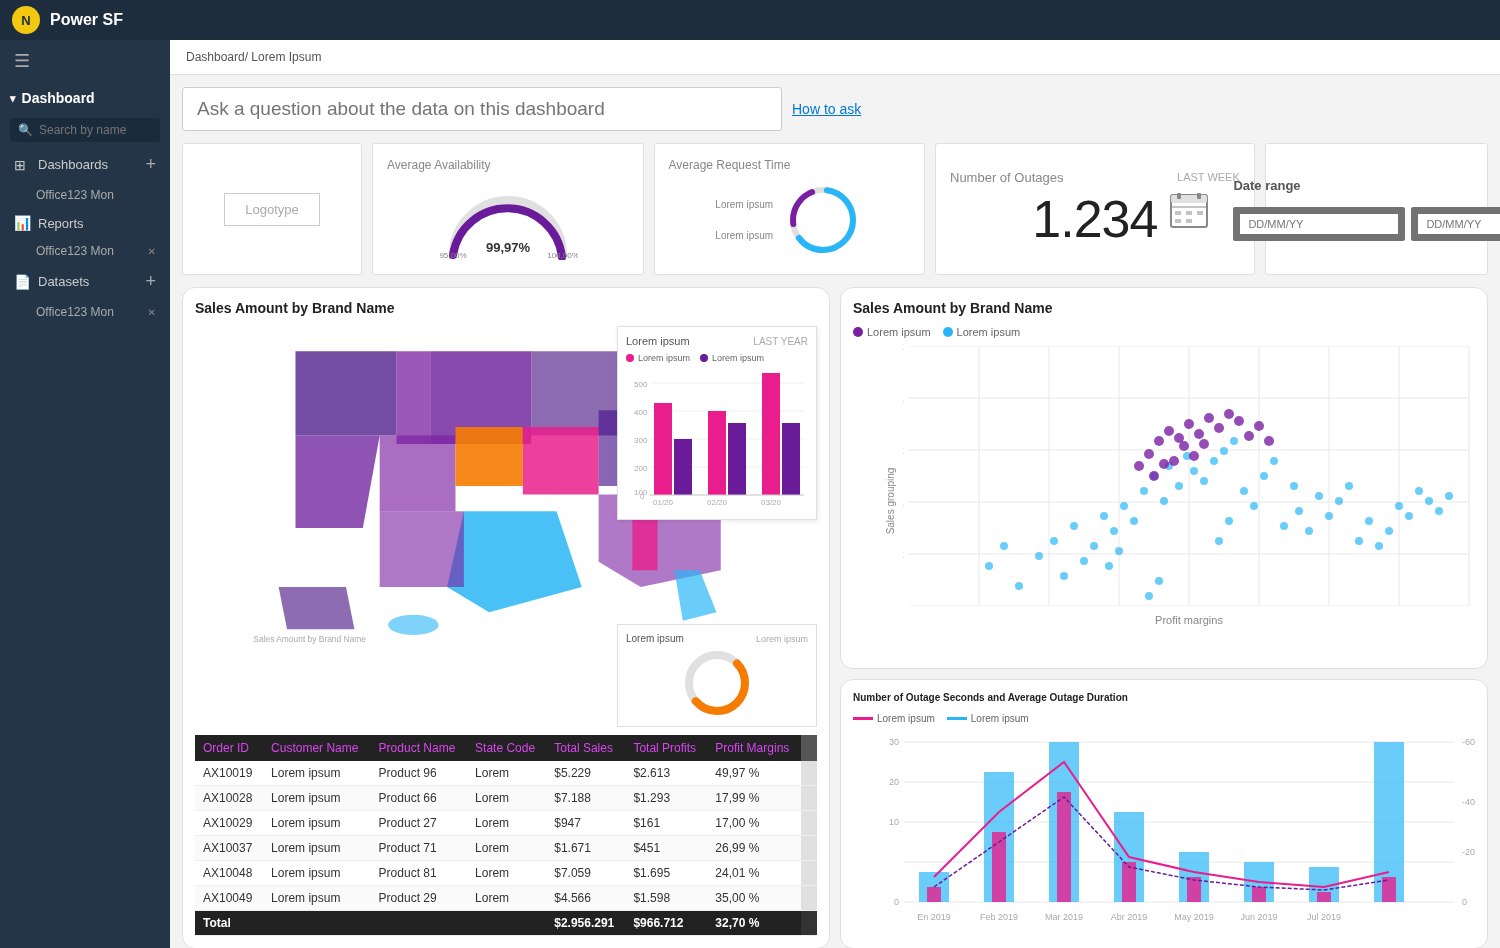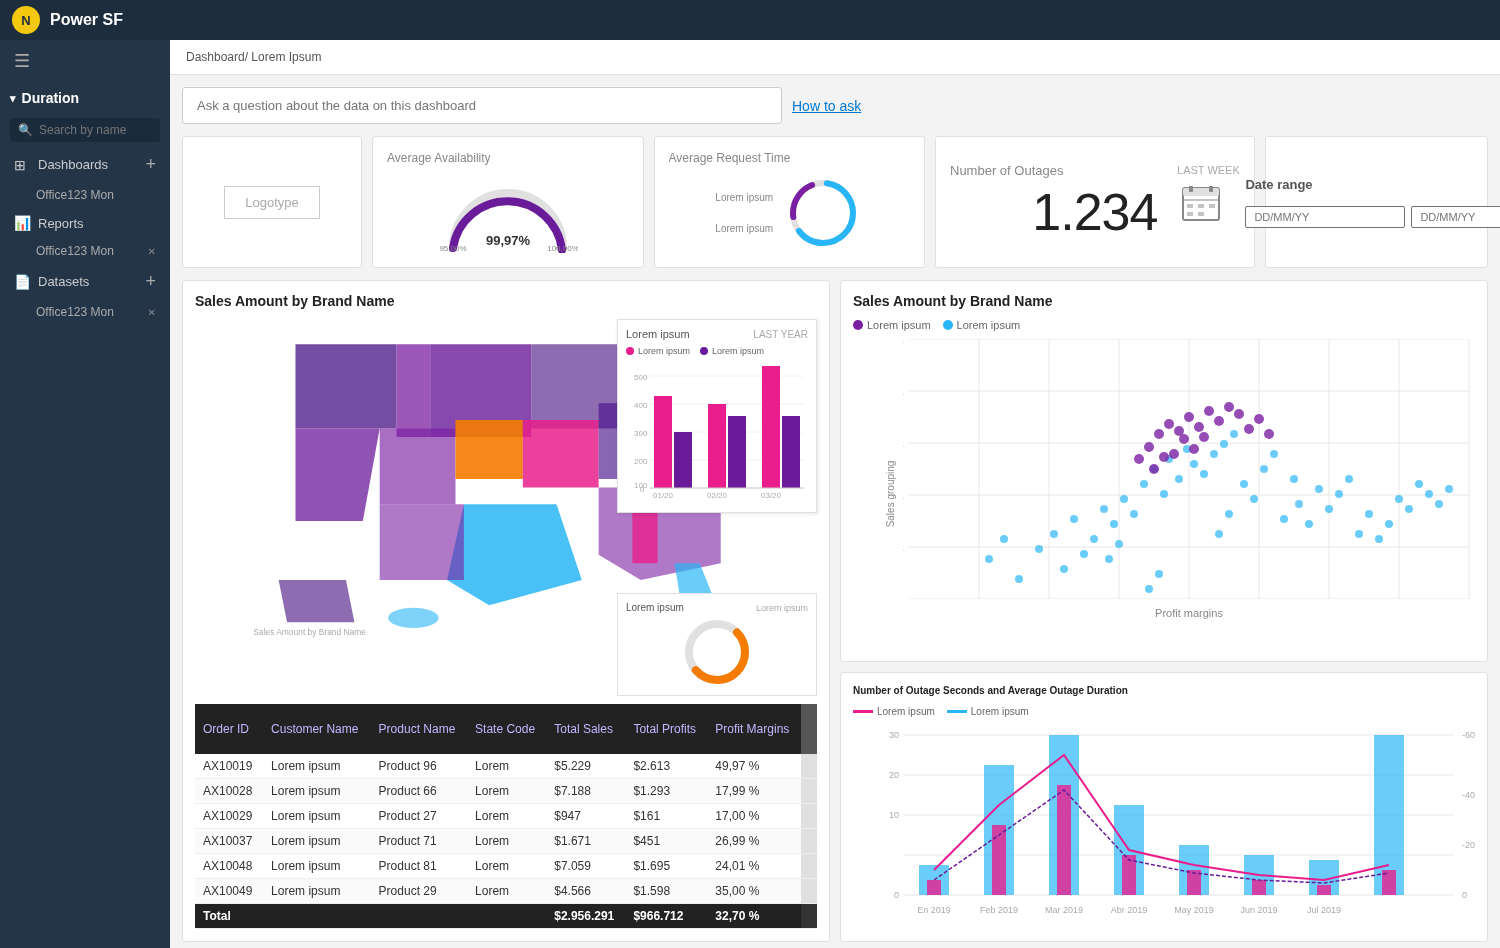--- a/index.html
+++ b/index.html
@@ -28,21 +28,21 @@
     .sidebar-sub-item { padding: 5px 14px 5px 36px; font-size: 12px; color: #aaa; cursor: pointer; display: flex; align-items: center; }
     .sidebar-sub-item .close-x { margin-left: auto; font-size: 10px; color: #888; }
 
     
     .main { flex: 1; display: flex; flex-direction: column; overflow: hidden; }
     .breadcrumb-bar { background: white; padding: 10px 16px; border-bottom: 1px solid #e0e0e0; font-size: 12px; color: #555; }
     .content-area { flex: 1; overflow-y: auto; padding: 12px; background: #f3f3f3; }
 
     
     .qa-bar { display: flex; align-items: center; margin-bottom: 12px; gap: 10px; }
-    .qa-input { flex: 1; padding: 10px 14px; border: 1px solid #ccc; border-radius: 3px; font-size: 13px; color: #777; background: white; max-width: 600px; }
+    .qa-input { flex: 1; padding: 10px 14px; border: 1px solid #ccc; border-radius: 3px; font-size: 19px; color: #777; background: white; max-width: 600px; }
     .how-to-ask { font-size: 14px; color: #0078d4; text-decoration: underline; cursor: pointer; }
 
     
     .kpi-row { display: flex; gap: 10px; margin-bottom: 12px; }
     .kpi-card { background: white; border: 1px solid #e0e0e0; border-radius: 3px; flex: 1; padding: 14px; display: flex; flex-direction: column; align-items: center; justify-content: center; min-height: 110px; }
     .kpi-card.logo-card { align-items: center; justify-content: center; }
     .kpi-label { font-size: 12px; color: #888; margin-bottom: 8px; align-self: flex-start; }
 
     
     .gauge-container { position: relative; display: flex; align-items: center; justify-content: center; }
@@ -51,42 +51,42 @@
     .outage-card { flex: 1.2; }
     .outage-header { display: flex; justify-content: space-between; align-items: center; width: 100%; margin-bottom: 4px; }
     .outage-title { font-size: 13px; color: #888; }
     .outage-period { font-size: 11px; color: #aaa; }
     .outage-number { font-size: 52px; font-weight: 300; color: #222; letter-spacing: -1px; }
 
     
     .daterange-card { min-width: 220px; flex: 0.8; }
     .daterange-title { font-size: 13px; color: #555; margin-bottom: 8px; align-self: flex-start; }
     .daterange-inputs { display: flex; gap: 6px; width: 100%; }
-    .daterange-input { flex: 1; border: 1px solid #737373; padding: 4px 8px; font-size: 11px; color: #888; border-radius: 2px; }
+    .daterange-input { flex: 1; border: 7px solid #737373; padding: 4px 8px; font-size: 11px; color: #888; border-radius: 2px; }
 
     
     .dashboard-grid { display: grid; grid-template-columns: 1fr 1fr; gap: 10px; }
-    .dash-card { background: white; border: 1px solid #e0e0e0; border-radius: 3px; padding: 12px; justify-content: center; }
+    .dash-card { background: white; border: 1px solid #e0e0e0; border-radius: 13px; padding: 12px; justify-content: center; }
     .dash-card-title { font-size: 14px; font-weight: 600; color: #222; margin-bottom: 10px; }
 
     
     .map-container { position: relative; height: 320px; }
 
     
     .chart-overlay { position: absolute; right: 0; top: 0; width: 200px; background: white; border: 1px solid #e8e8e8; padding: 8px; box-shadow: 0 1px 4px rgba(0,0,0,0.1); }
     .chart-overlay-header { display: flex; justify-content: space-between; align-items: center; margin-bottom: 6px; }
     .chart-overlay-title { font-size: 11px; color: #555; }
     .chart-overlay-period { font-size: 10px; color: #aaa; }
     .legend-row { display: flex; align-items: center; gap: 4px; margin-bottom: 4px; }
     .legend-dot { width: 8px; height: 8px; border-radius: 50%; }
     .legend-label { font-size: 9px; color: #666; }
 
     
     .data-table { width: 100%; border-collapse: collapse; font-size: 12px; }
-    .data-table th { background: #222; color: #c4b5fd; padding: 18px 8px; text-align: left; font-weight: 500; }
+    .data-table th { background: #222; color: #d946ef; padding: 6px 8px; text-align: left; font-weight: 500; }
     .data-table td { padding: 5px 8px; border-bottom: 1px solid #eee; color: #333; }
     .data-table tr:nth-child(even) td { background: #fafafa; }
     .data-table .total-row td { background: #222; color: white; font-weight: 600; }
     .data-table td:last-child { color: #555; }
 
     
     .left-tall { grid-row: span 2; }
 
     
     .donut-overlay { position: absolute; bottom: 0; right: 0; width: 200px; background: white; border: 1px solid #e8e8e8; padding: 8px; }
@@ -102,21 +102,21 @@
   </div>
   <span class="topbar-title">Power SF</span>
 </div>
 
 <div class="layout">
 
   <div class="sidebar">
     <div class="sidebar-menu-icon">☰</div>
     <div class="sidebar-workspace">
       <span class="chevron">▾</span>
-      <span>Duration</span>
+      <span>Dashboard</span>
     </div>
     <div class="sidebar-search">
       <span class="icon">🔍</span>
       <input type="text" placeholder="Search by name" style="">
     </div>
 
     <div class="sidebar-nav-item">
       <span class="nav-icon">⊞</span>
       <span>Dashboards</span>
       <span class="add-btn">+</span>

